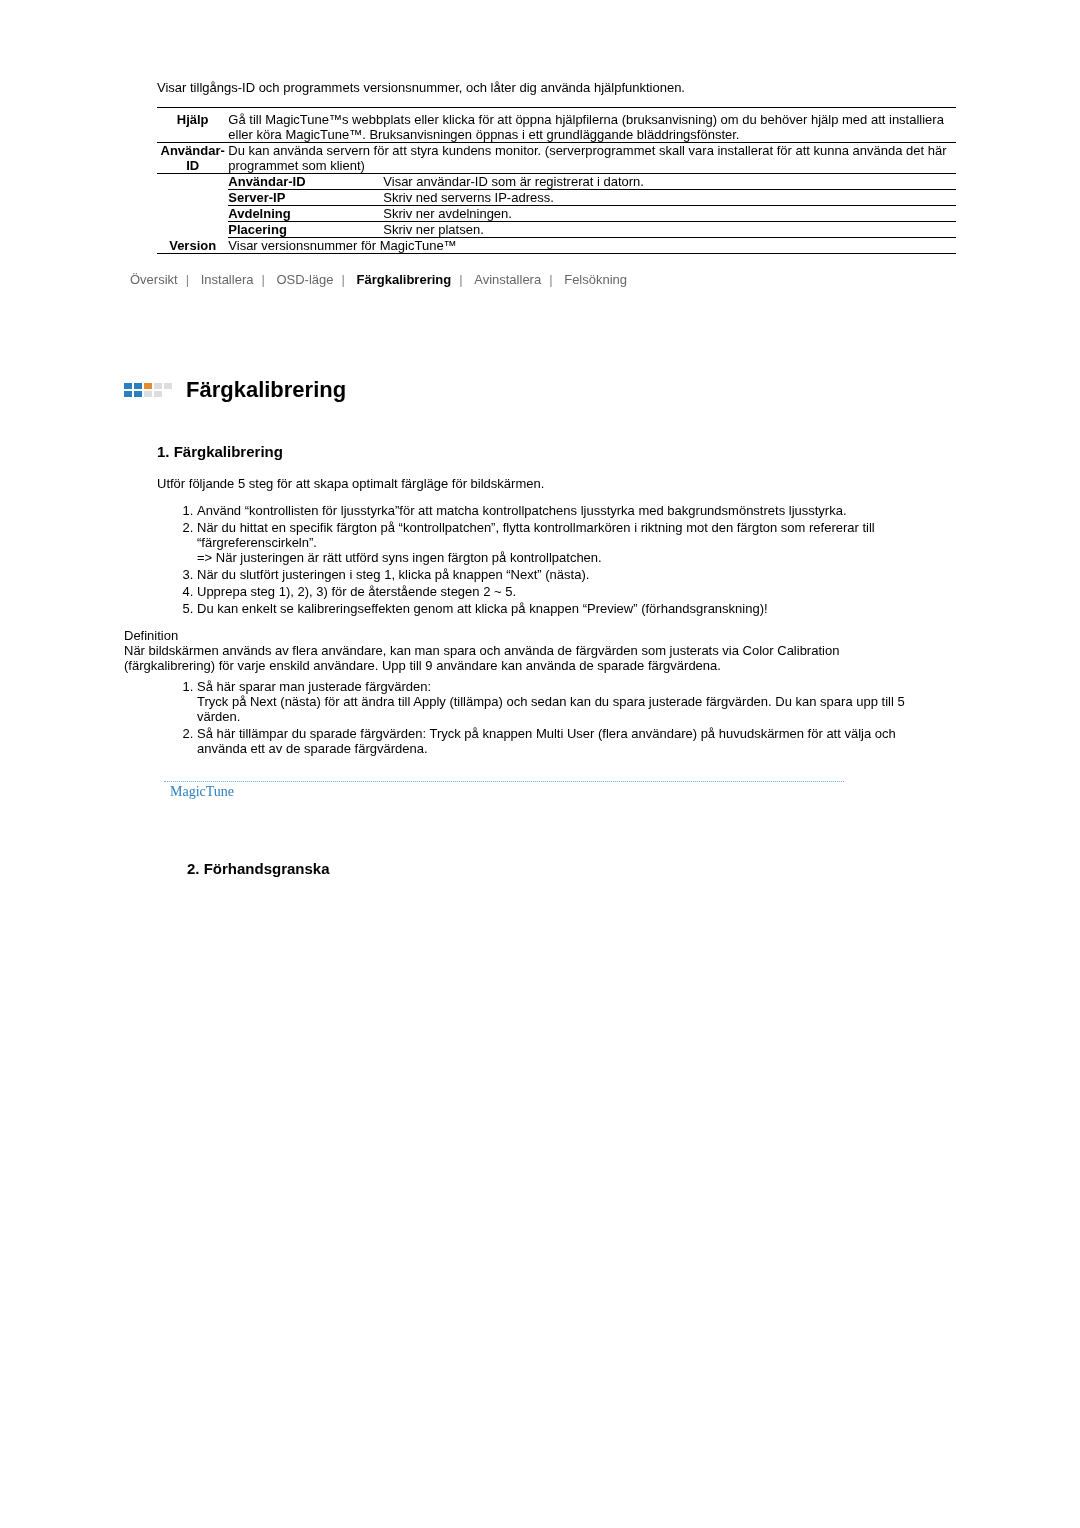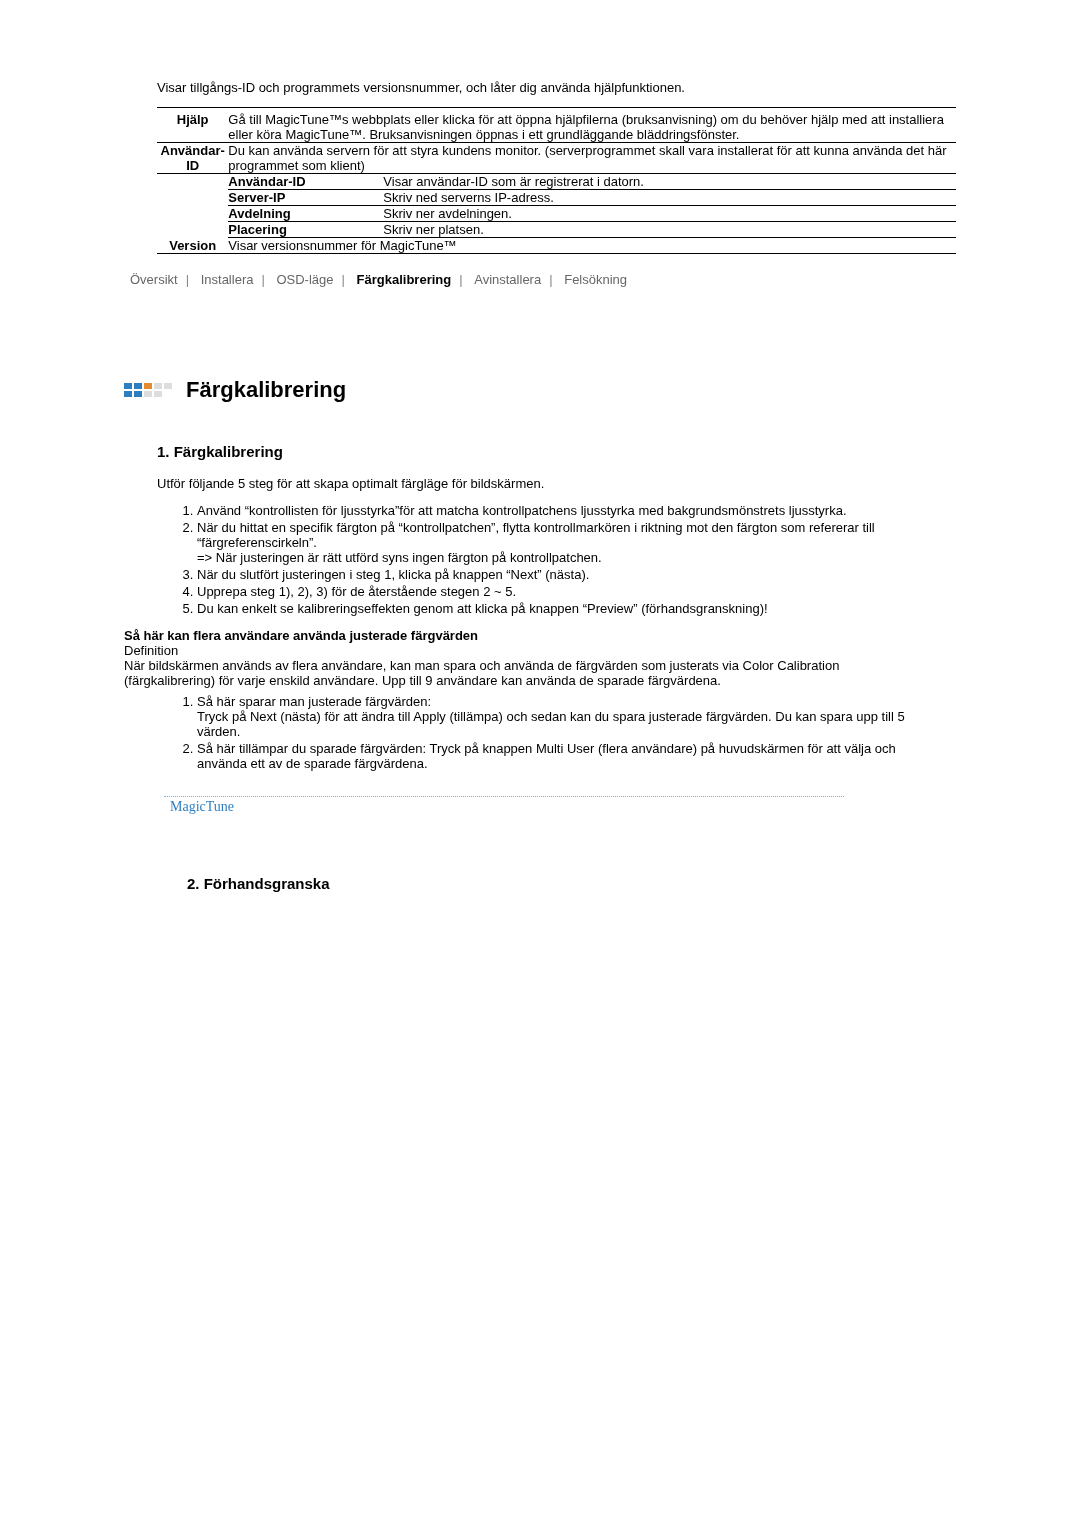--- a/index.html
+++ b/index.html
@@ -239,21 +239,20 @@
       <ol class="num">
         <li>Använd “kontrollisten för ljusstyrka”för att matcha kontrollpatchens ljusstyrka med bakgrundsmönstrets ljusstyrka.</li>
         <li style="white-space:pre-line">När du hittat en specifik färgton på “kontrollpatchen”, flytta kontrollmarkören i riktning mot den färgton som refererar till “färgreferenscirkeln”.
 =&gt; När justeringen är rätt utförd syns ingen färgton på kontrollpatchen.</li>
         <li>När du slutfört justeringen i steg 1, klicka på knappen “Next” (nästa).</li>
         <li>Upprepa steg 1), 2), 3) för de återstående stegen 2 ~ 5.</li>
         <li style="white-space:pre-line">Du kan enkelt se kalibreringseffekten genom att klicka på knappen “Preview” (förhandsgranskning)!</li>
       </ol>
 
       <div style="margin-left:-33px; width:793px;">
-        <div class="bold">Så här kan flera användare använda justerade färgvärden</div>
         <div>Definition</div>
         <div>När bildskärmen används av flera användare, kan man spara och använda de färgvärden som justerats via Color Calibration (färgkalibrering) för varje enskild användare. Upp till 9 användare kan använda de sparade färgvärdena.</div>
 
         <ol class="num" style="margin-left:33px;">
           <li style="white-space:pre-line">Så här sparar man justerade färgvärden:
 Tryck på Next (nästa) för att ändra till Apply (tillämpa) och sedan kan du spara justerade färgvärden. Du kan spara upp till 5 värden.</li>
           <li>Så här tillämpar du sparade färgvärden: Tryck på knappen Multi User (flera användare) på huvudskärmen för att välja och använda ett av de sparade färgvärdena.</li>
         </ol>
 
         <div style="margin-left:40px;">

